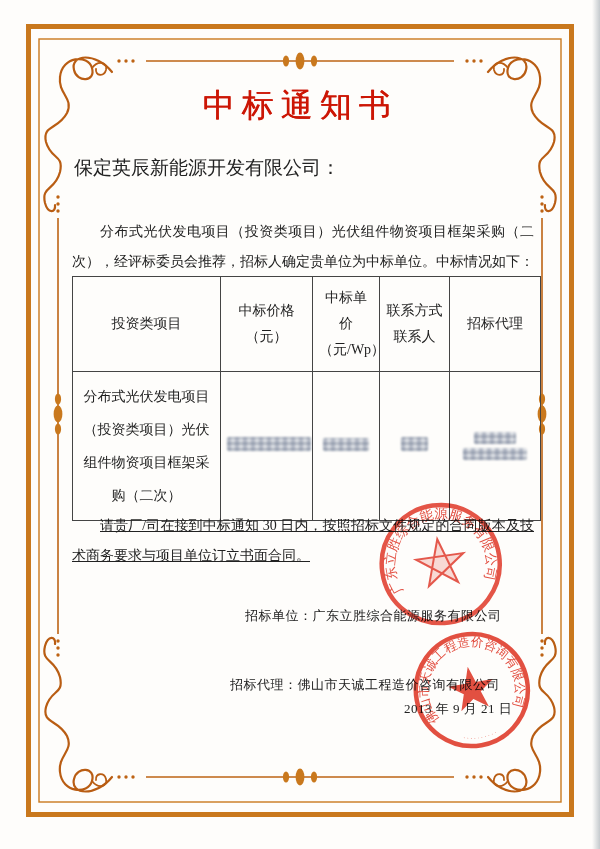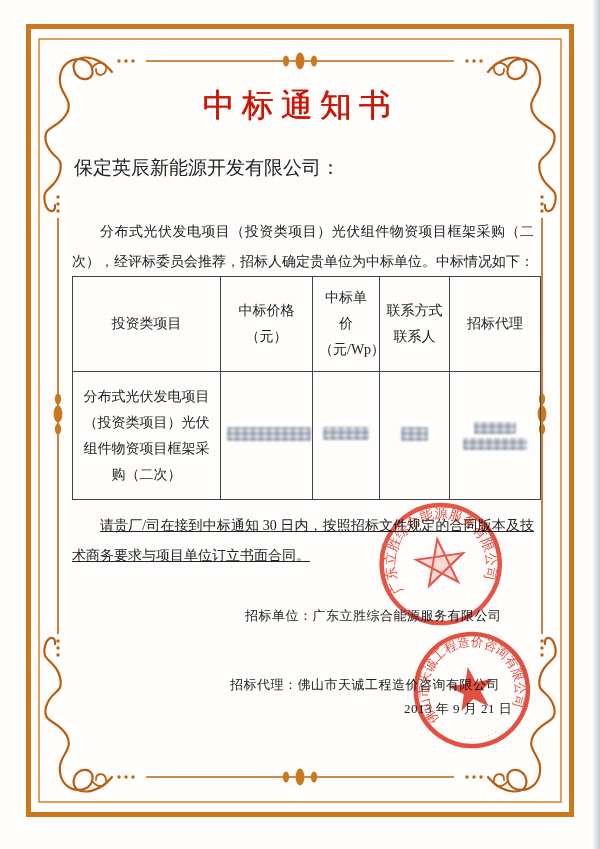--- a/index.html
+++ b/index.html
@@ -40,21 +40,21 @@
   }
   .bid-table th,.bid-table td{
     border:1px solid #444;padding:8px 6px;
     text-align:center;vertical-align:middle;
     font-weight:normal;
   }
   .bid-table{border:1.5px solid #3a3a3a;}
   .bid-table thead tr{height:64px;}
   .bid-table tbody tr{height:128px;}
   .bid-table th{white-space:pre-line;line-height:26px;}
-  .proj-cell{line-height:26px;padding:0 10px;}
+  .proj-cell{line-height:33px;padding:0 10px;}
   .redact{
     display:inline-block;border-radius:2px;
     background:
       repeating-linear-gradient(0deg, rgba(105,118,140,.45) 0 3px, rgba(170,178,192,.28) 3px 6px),
       repeating-linear-gradient(90deg, rgba(120,132,155,.5) 0 4px, rgba(190,196,208,.22) 4px 8px);
     filter:blur(1.1px);
   }
   .phone-cell .redact{display:block;margin:4px auto;}
   .sig-line{
     position:absolute;font-size:13px;letter-spacing:.5px;white-space:nowrap;margin-top:32px;

